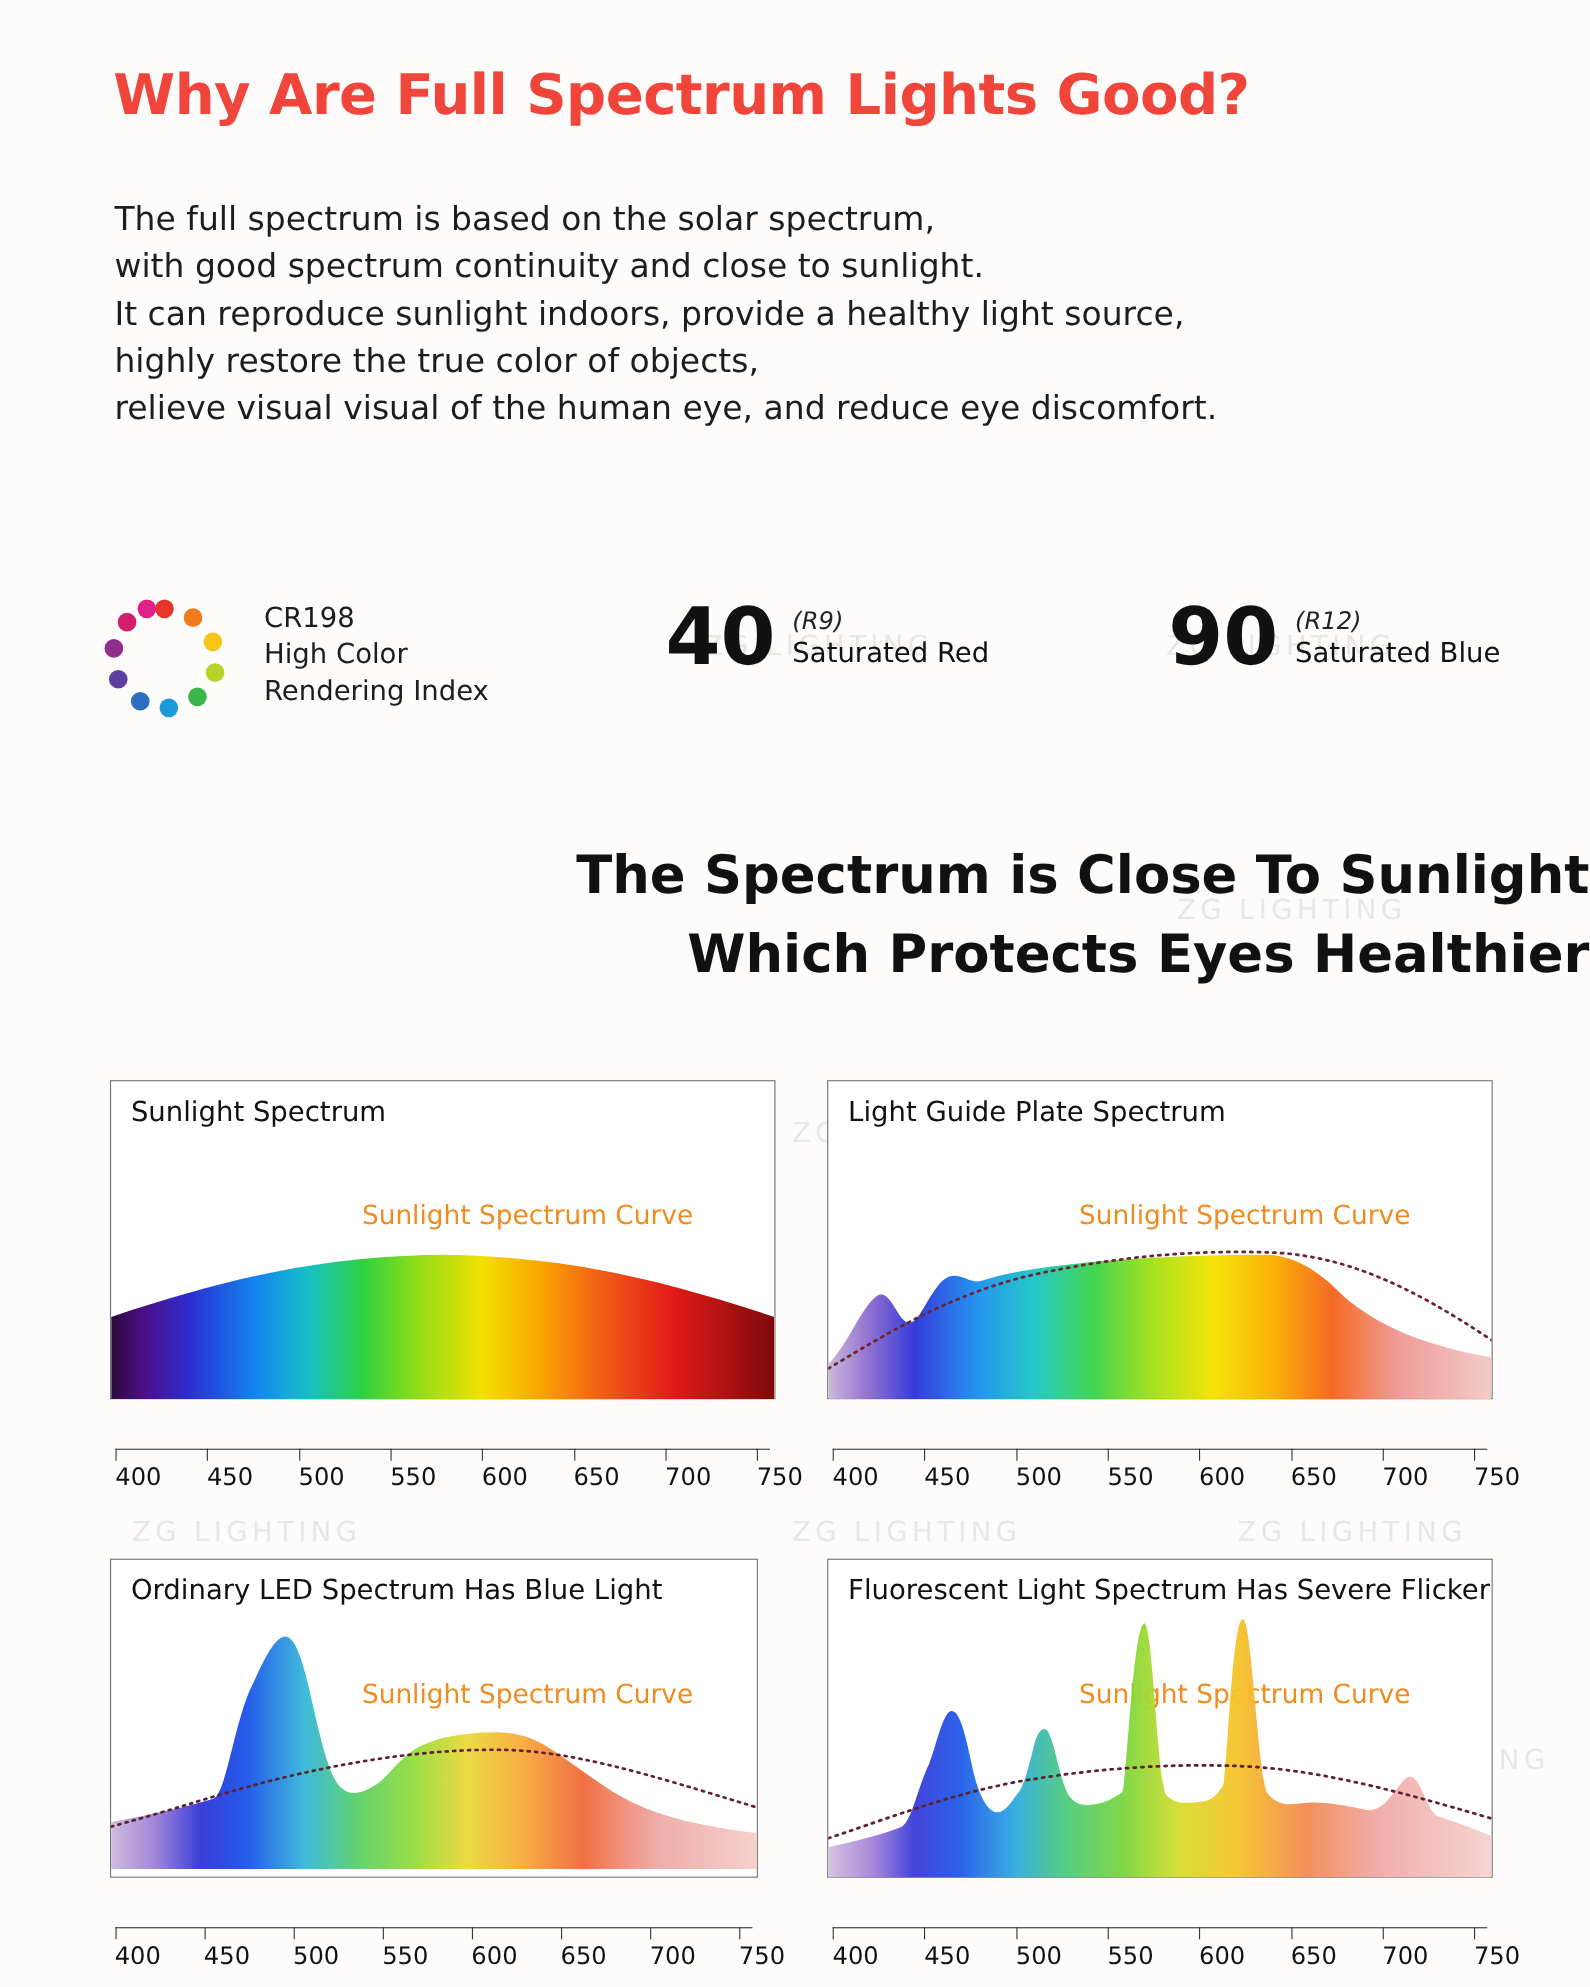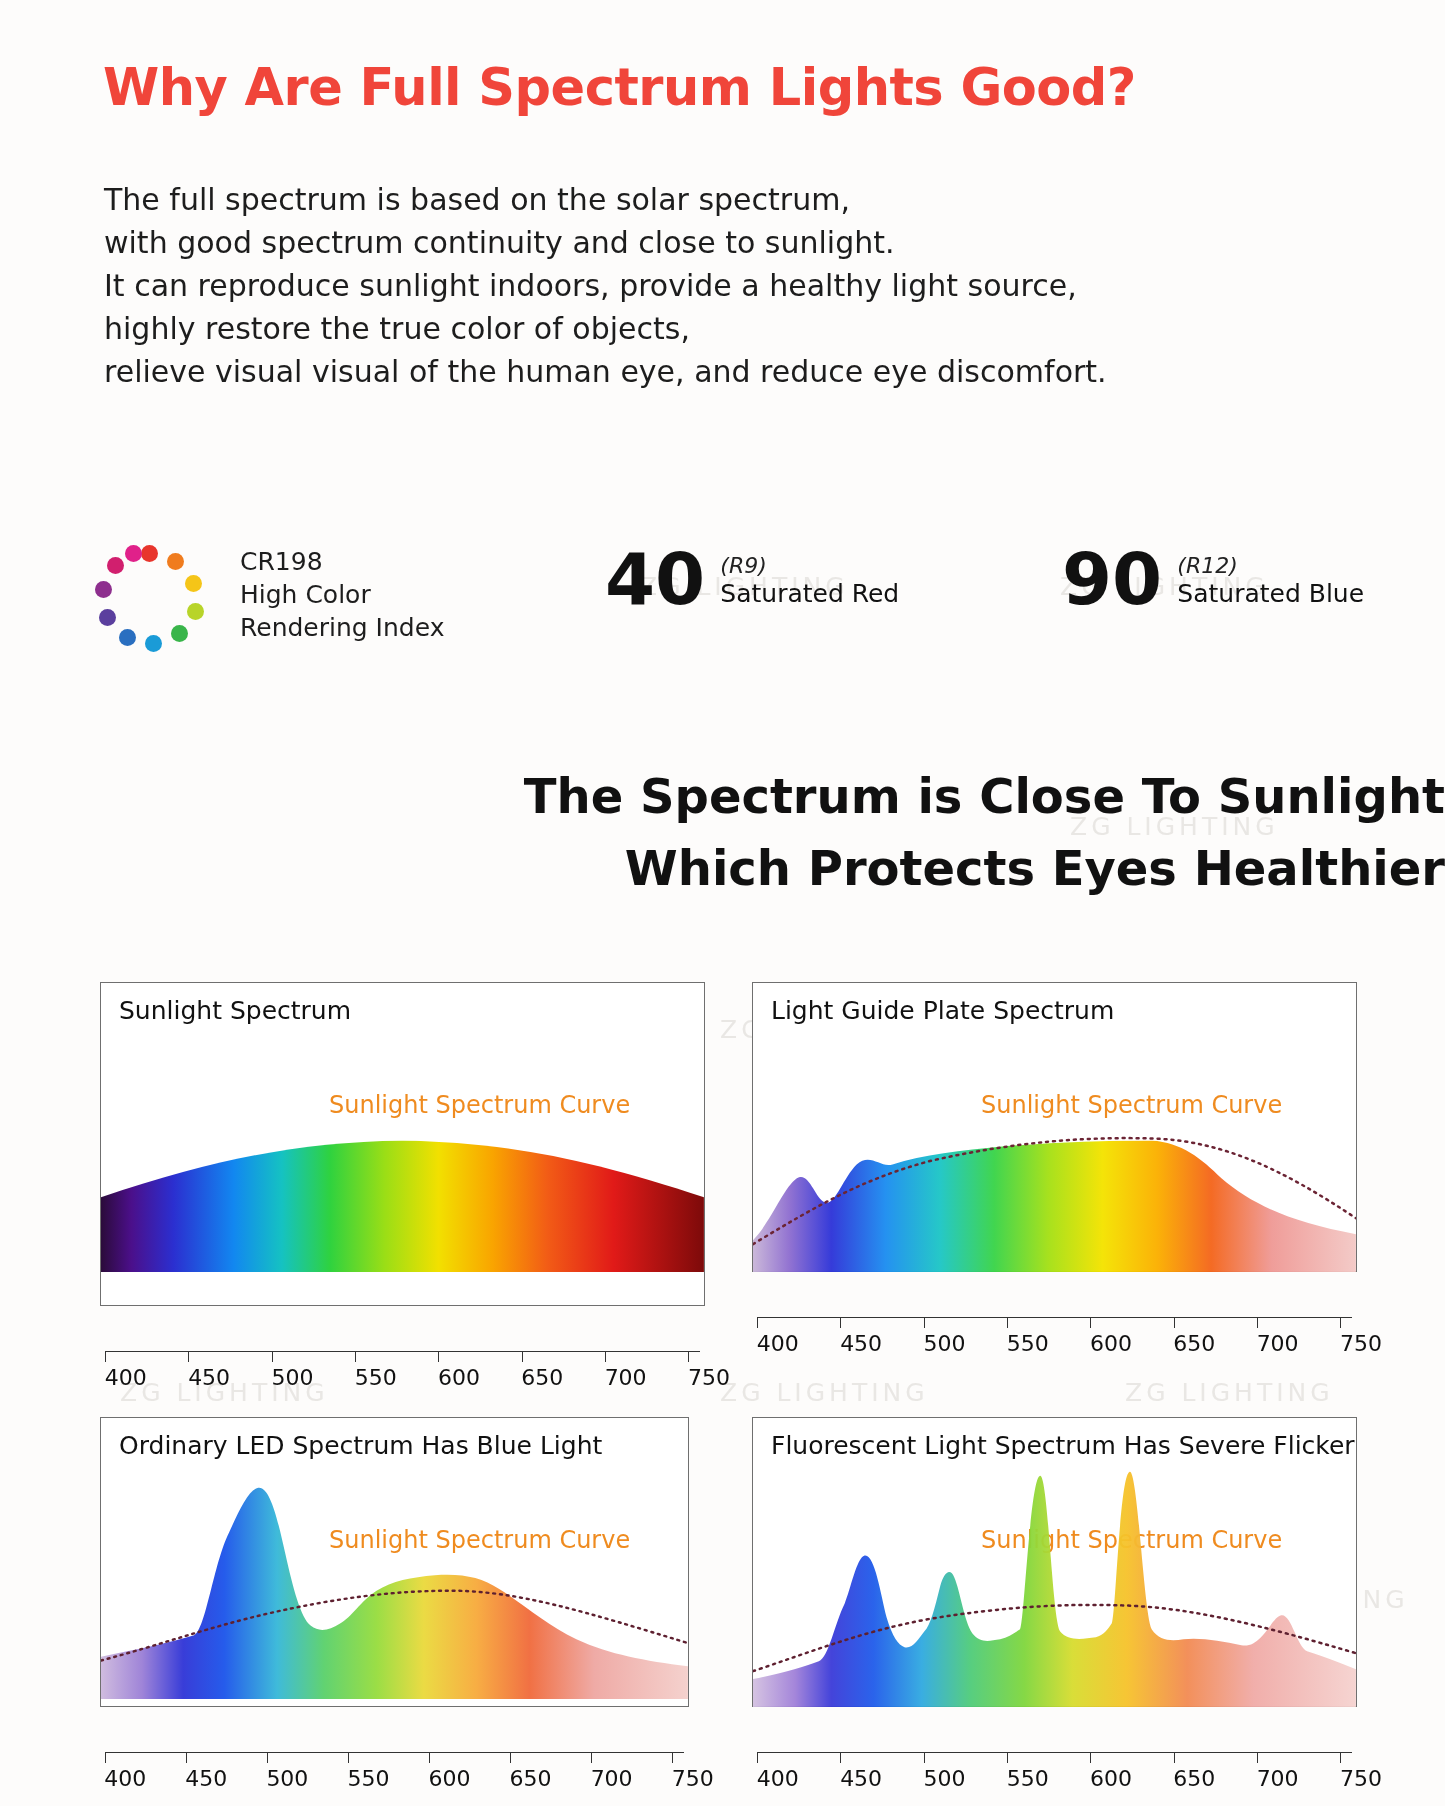--- a/index.html
+++ b/index.html
@@ -171,21 +171,21 @@
     </div>
   </div>
 
   <div class="section-head">
     <div>The Spectrum is Close To Sunlight</div>
     <div>Which Protects Eyes Healthier</div>
   </div>
 
   <div class="charts">
 
-    <div class="chart-card" style="left:100px;top:-3px;width:605px;height:324px;">
+    <div class="chart-card" style="left:100px;top:-3px;width:605px;height:290px;">
       <div class="chart-title">Sunlight Spectrum</div>
       <div class="curve-label" style="left:228px;top:108px;">Sunlight Spectrum Curve</div>
       <svg class="plot" viewBox="0 0 605 290" preserveAspectRatio="none">
         <defs>
           <linearGradient id="specGrad1" x1="0" y1="0" x2="1" y2="0">
             <stop offset="0.00" stop-color="#2b0b3a"></stop>
             <stop offset="0.05" stop-color="#4b0f8a"></stop>
             <stop offset="0.12" stop-color="#2b2fd0"></stop>
             <stop offset="0.22" stop-color="#1287f0"></stop>
             <stop offset="0.30" stop-color="#15c2c2"></stop>

